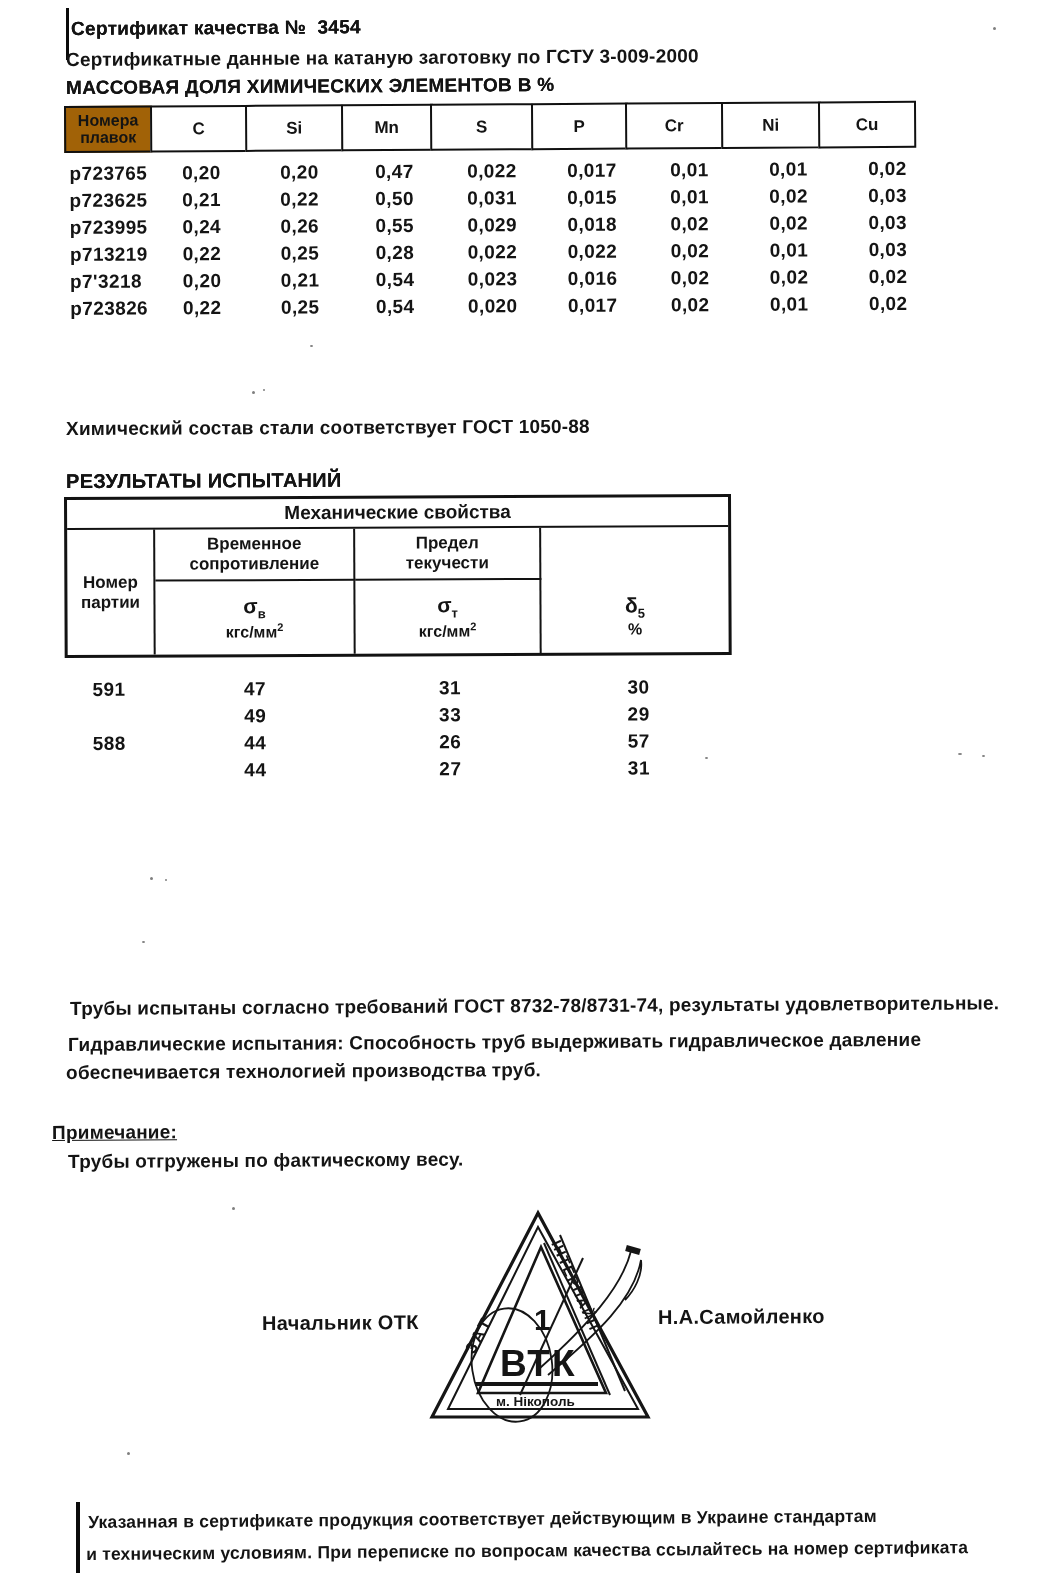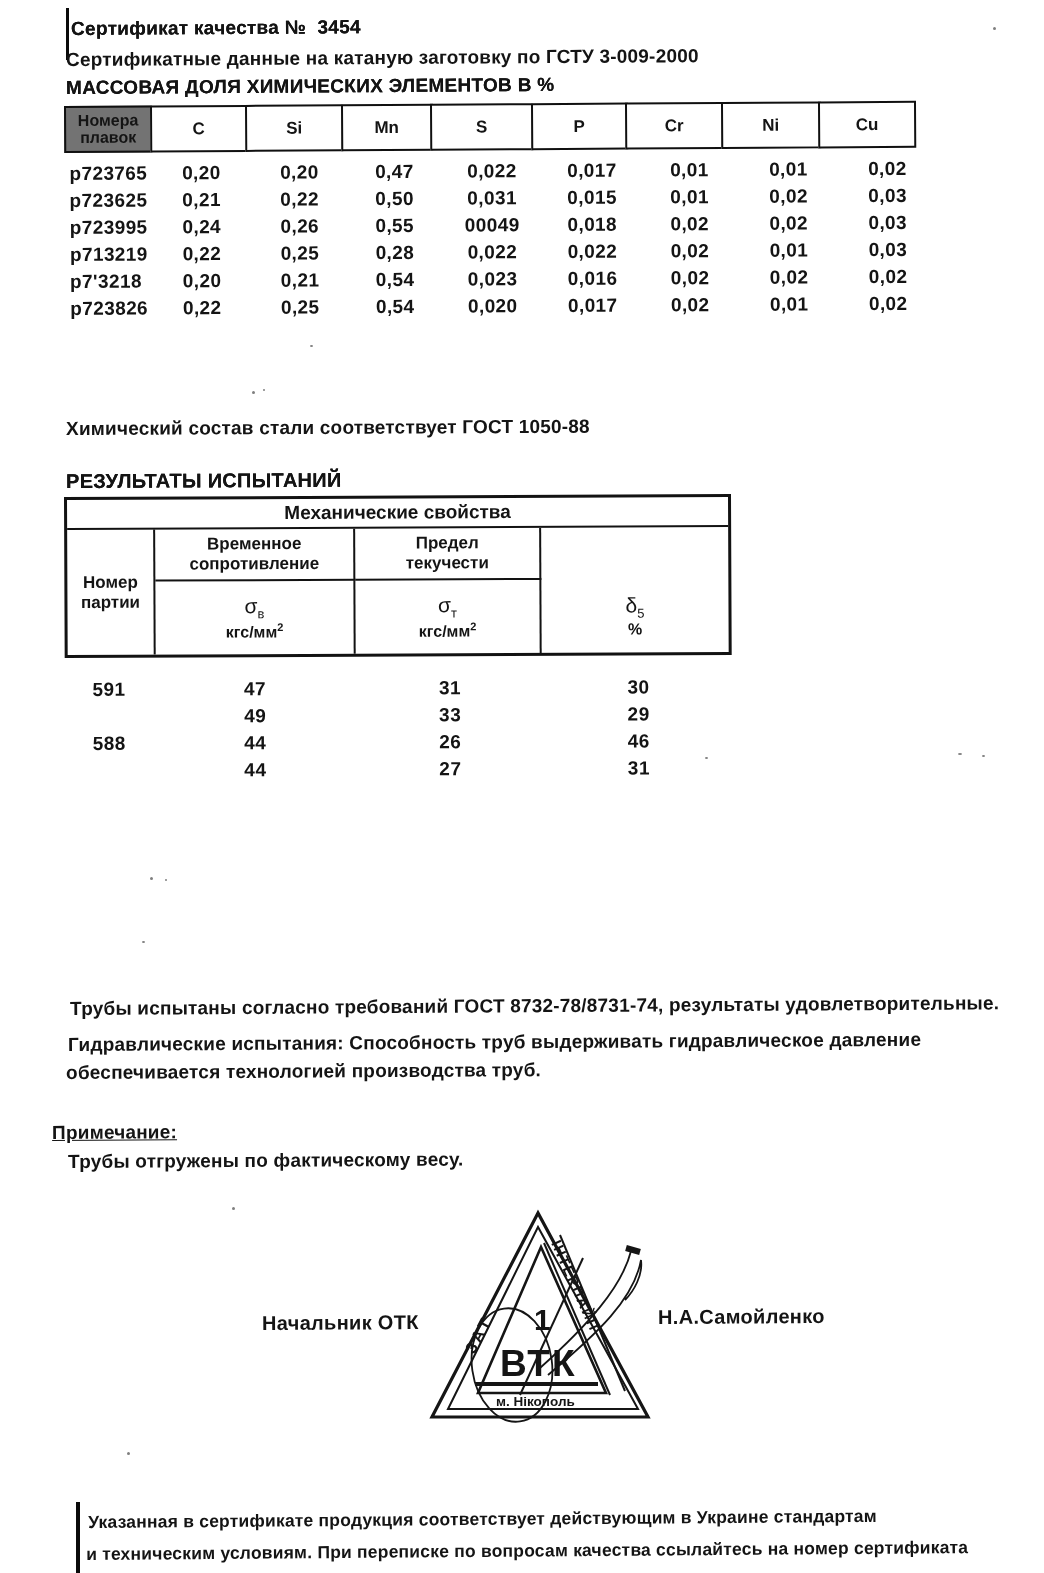--- a/index.html
+++ b/index.html
@@ -20,21 +20,21 @@
   .t2{font-size:19px;font-weight:600;letter-spacing:.2px;}
   .t3{font-size:19px;font-weight:700;letter-spacing:.3px;}
 
   
   .chem-head{display:flex;}
   .chem-head .cell{
     border:2.5px solid #101010;margin-left:-2.5px;height:47px;box-sizing:border-box;
     display:flex;align-items:center;justify-content:center;text-align:center;
     font-size:17px;font-weight:700;line-height:1.05;background:#fff;
   }
-  .chem-head .cell:first-child{margin-left:0;background:#737373;font-size:16px;}
+  .chem-head .cell:first-child{margin-left:0;background:#a16207;font-size:16px;}
   .w0{width:88px}.w1{width:98px}.w2{width:98px}.w3{width:92px}.w4{width:103px}
   .w5{width:97px}.w6{width:98px}.w7{width:100px}.w8{width:98px}
   .chem-body{margin-top:7px;}
   .chem-row{display:flex;height:27px;align-items:center;}
   .chem-row .cell{font-size:19px;font-weight:700;letter-spacing:.4px;text-align:center;}
   .chem-row .cell:first-child{text-align:left;padding-left:5px;box-sizing:border-box;}
 
   
   .mech{
     display:grid;grid-template-columns:88px 200px 186px 187px;grid-template-rows:30px 52px 73px;
@@ -45,21 +45,21 @@
   .m-batch{grid-column:1;grid-row:2/4;border-right:2.5px solid #121212;font-size:17px;font-weight:700;line-height:1.15;}
   .m-h{grid-row:2;border-bottom:2.5px solid #121212;font-size:17px;font-weight:700;line-height:1.2;}
   .m-h1{grid-column:2;border-right:2.5px solid #121212;}
   .m-h2{grid-column:3;border-right:2.5px solid #121212;}
   .m-h3{grid-column:4;}
   .m-h .wrapcap{max-width:150px;}
   .m-u{grid-row:3;flex-direction:column;justify-content:space-evenly;}
   .m-u1{grid-column:2;border-right:2.5px solid #121212;}
   .m-u2{grid-column:3;border-right:2.5px solid #121212;}
   .m-u3{grid-column:4;}
-  .sym{font-size:21px;font-weight:400;}
+  .sym{font-size:21px;font-weight:700;}
   .sym sub{font-size:13px;}
   .unit{font-size:16px;font-weight:700;}
   .unit sup{font-size:11px;}
 
   .mech-data{display:grid;grid-template-columns:90px 202px 188px 189px;grid-auto-rows:27px;}
   .mech-data>div{display:flex;align-items:center;justify-content:center;font-size:19px;font-weight:700;letter-spacing:.5px;}
 
   .p1{font-size:19px;font-weight:700;letter-spacing:.2px;}
   .p2{font-size:19px;font-weight:600;letter-spacing:.2px;}
   .sig{font-size:20px;font-weight:700;letter-spacing:.3px;}
@@ -110,21 +110,21 @@
         <div class="cell w5">0,015</div>
         <div class="cell w6">0,01</div>
         <div class="cell w7">0,02</div>
         <div class="cell w8">0,03</div>
       </div>
       <div class="chem-row">
         <div class="cell w0">p723995</div>
         <div class="cell w1">0,24</div>
         <div class="cell w2">0,26</div>
         <div class="cell w3">0,55</div>
-        <div class="cell w4">00049</div>
+        <div class="cell w4">0,029</div>
         <div class="cell w5">0,018</div>
         <div class="cell w6">0,02</div>
         <div class="cell w7">0,02</div>
         <div class="cell w8">0,03</div>
       </div>
       <div class="chem-row">
         <div class="cell w0">p713219</div>
         <div class="cell w1">0,22</div>
         <div class="cell w2">0,25</div>
         <div class="cell w3">0,28</div>
@@ -190,21 +190,21 @@
     <div>47</div>
     <div>31</div>
     <div>30</div>
     <div></div>
     <div>49</div>
     <div>33</div>
     <div>29</div>
     <div>588</div>
     <div>44</div>
     <div>26</div>
-    <div>46</div>
+    <div>57</div>
     <div></div>
     <div>44</div>
     <div>27</div>
     <div>31</div>
   </div>
 
   <div class="abs p1 tilt-c" style="left:70px;top:998px;width:965px;">Трубы испытаны согласно требований ГОСТ 8732-78/8731-74, результаты удовлетворительные.</div>
   <div class="abs p2 tilt-c" style="left:68px;top:1034px;width:940px;">Гидравлические испытания: Способность труб выдерживать гидравлическое давление</div>
   <div class="abs p2 tilt-c" style="left:66px;top:1062px;width:940px;">обеспечивается технологией производства труб.</div>
 

